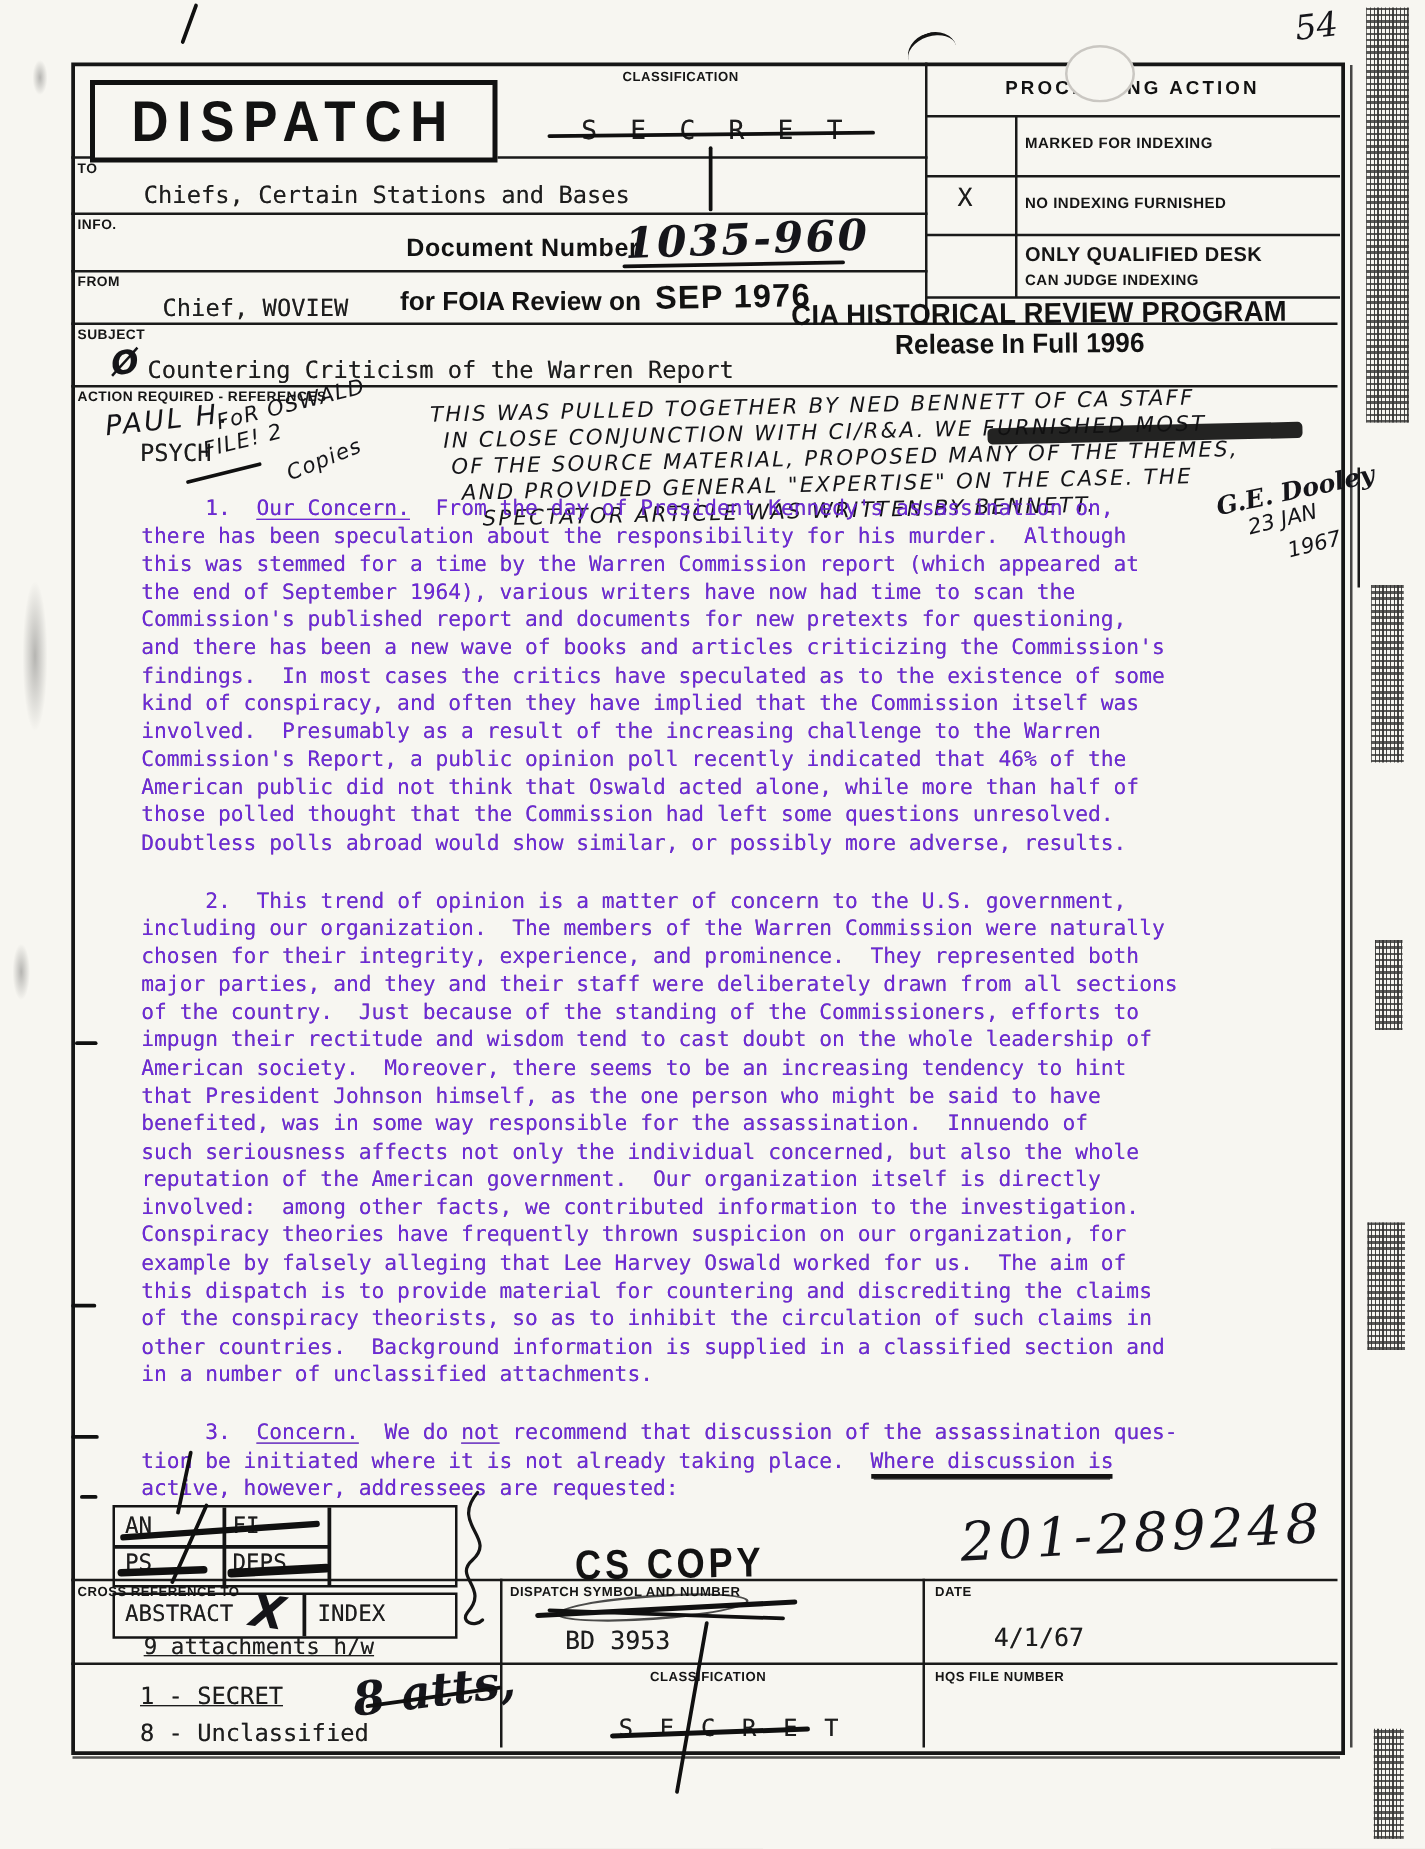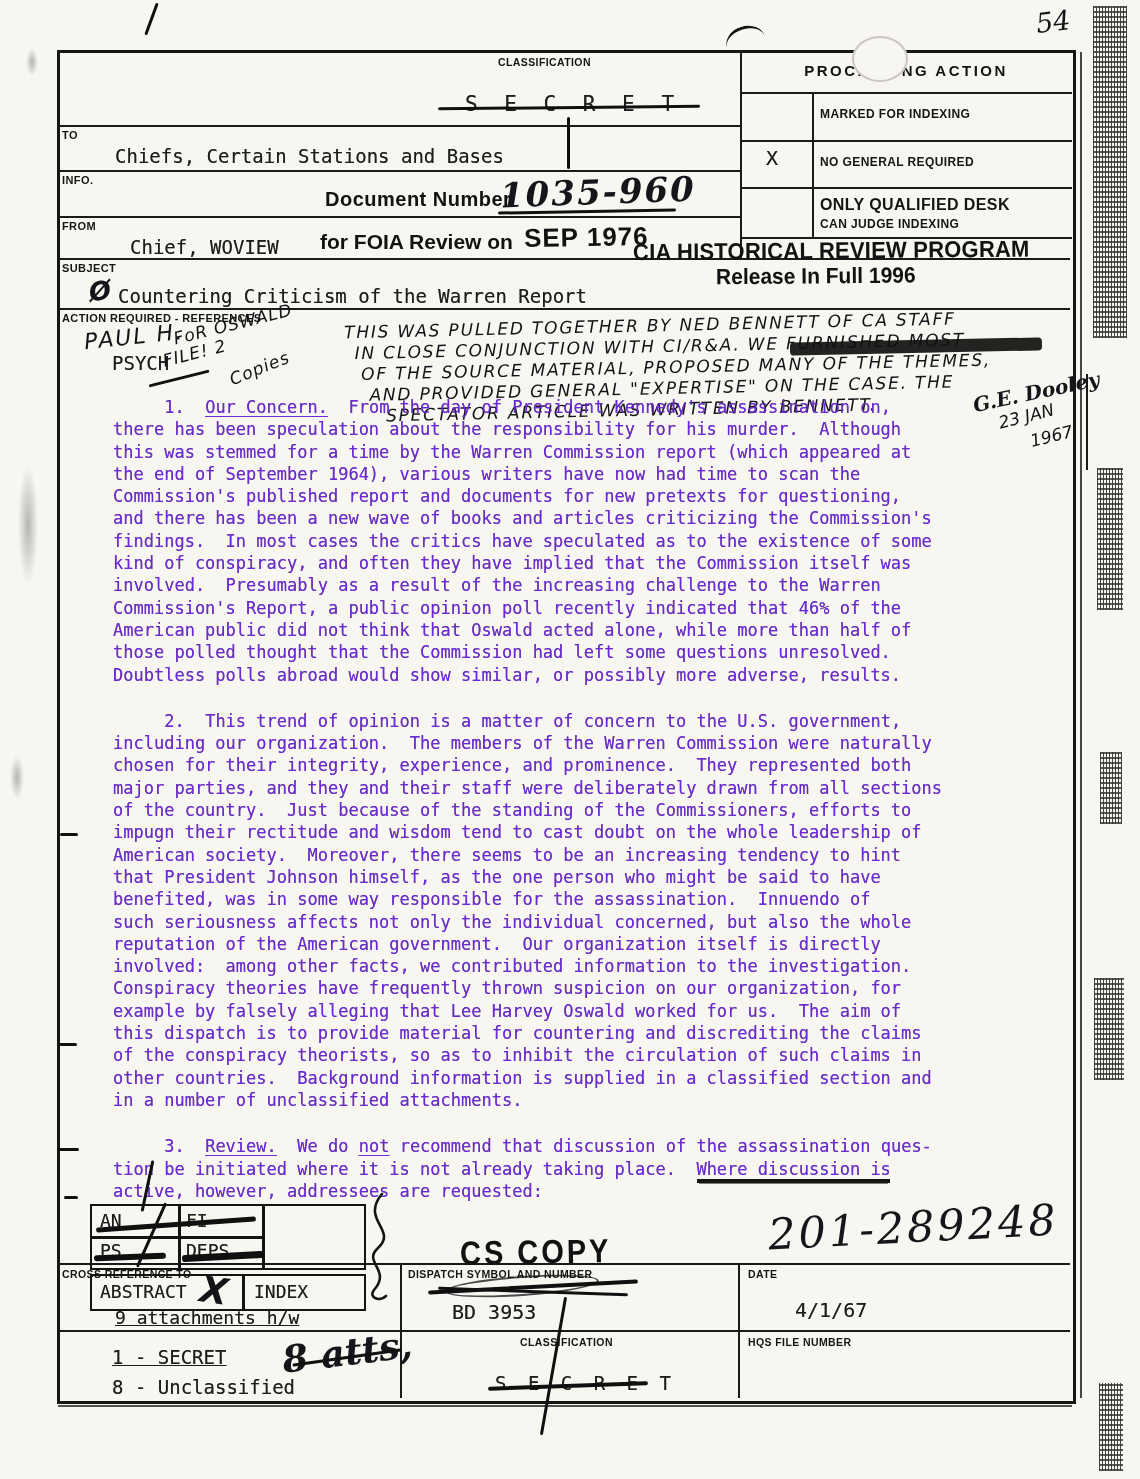--- a/index.html
+++ b/index.html
@@ -45,30 +45,33 @@
   <div class="hline" style="left:740px; top:92px; width:332px;"></div>
   <div class="hline" style="left:740px; top:140px; width:332px; height:1.5px;"></div>
   <div class="hline" style="left:740px; top:187px; width:332px; height:1.5px;"></div>
   <div class="hline" style="left:740px; top:237px; width:332px; height:1.5px;"></div>
   <div class="hline" style="left:57px; top:125px; width:685px;"></div>
   <div class="hline" style="left:57px; top:170px; width:685px; height:1.5px;"></div>
   <div class="hline" style="left:57px; top:216px; width:685px; height:1.5px;"></div>
   <div class="hline" style="left:57px; top:258px; width:1013px;"></div>
   <div class="hline" style="left:57px; top:308px; width:1013px;"></div>
 
+  <div class="abs" style="left:72px; top:64px; width:318px; height:58px; border:4.5px solid #111; background:#f7f6f1; display:flex; align-items:center; justify-content:center;">
+    <span class="stamp" style="font-size:41px; letter-spacing:7px; transform:scaleY(1.12); font-weight:900;">DISPATCH</span>
+  </div>
 
   <div class="abs label" style="left:498px; top:56px; font-size:10.5px;">CLASSIFICATION</div>
   <div class="abs mono" style="left:448px; top:92px; width:250px; text-align:center; font-size:21px; letter-spacing:7px;">S E C R E T</div>
   <div class="penbar" style="left:438px; top:106px; width:262px; height:3px; transform:rotate(-.6deg);"></div>
   <div class="penbar" style="left:567px; top:117px; width:3px; height:52px;"></div>
 
   <div class="abs stamp" style="left:740px; top:62px; width:332px; text-align:center; font-size:15px; letter-spacing:2.5px;">PROCESSING ACTION</div>
   <div class="abs label" style="left:820px; top:108px; font-size:12px;">MARKED FOR INDEXING</div>
   <div class="abs mono" style="left:766px; top:146px; font-size:20px;">X</div>
-  <div class="abs label" style="left:820px; top:156px; font-size:12px;">NO GENERAL REQUIRED</div>
+  <div class="abs label" style="left:820px; top:156px; font-size:12px;">NO INDEXING FURNISHED</div>
   <div class="abs label" style="left:820px; top:198px; font-size:16px;">ONLY QUALIFIED DESK</div>
   <div class="abs label" style="left:820px; top:218px; font-size:12px;">CAN JUDGE INDEXING</div>
 
   <div class="abs label" style="left:62px; top:129px;">TO</div>
   <div class="abs mono" style="left:115px; top:145px; font-size:19px;">Chiefs, Certain Stations and Bases</div>
 
   <div class="abs label" style="left:62px; top:174px;">INFO.</div>
   <div class="abs stamp" style="left:325px; top:188px; font-size:20px; letter-spacing:.5px;">Document Number</div>
   <div class="abs hand" style="left:500px; top:172px; font-size:34px; font-weight:700; letter-spacing:2px; transform:rotate(-2deg);">1035-960</div>
   <div class="penbar" style="left:498px; top:210px; width:178px; height:3px; transform:rotate(-1deg);"></div>
@@ -134,21 +137,21 @@
 benefited, was in some way responsible for the assassination.  Innuendo of
 such seriousness affects not only the individual concerned, but also the whole
 reputation of the American government.  Our organization itself is directly
 involved:  among other facts, we contributed information to the investigation.
 Conspiracy theories have frequently thrown suspicion on our organization, for
 example by falsely alleging that Lee Harvey Oswald worked for us.  The aim of
 this dispatch is to provide material for countering and discrediting the claims
 of the conspiracy theorists, so as to inhibit the circulation of such claims in
 other countries.  Background information is supplied in a classified section and
 in a number of unclassified attachments.</span></p>
-    <p><span>     3.  </span><span class="u-typed">Review.</span><span>  We do </span><span class="u-typed">not</span><span> recommend that discussion of the assassination ques-
+    <p><span>     3.  </span><span class="u-typed">Concern.</span><span>  We do </span><span class="u-typed">not</span><span> recommend that discussion of the assassination ques-
 tion be initiated where it is not already taking place.  </span><span class="hand-u">Where discussion is</span><span>
 </span><span>active, however,</span><span> addressees are requested:</span></p>
   </div>
 
   <div class="penbar" style="left:60px; top:833px; width:18px; height:2.5px;"></div>
   <div class="penbar" style="left:57px; top:1043px; width:20px; height:2.5px;"></div>
   <div class="penbar" style="left:57px; top:1148px; width:22px; height:2.5px;"></div>
   <div class="penbar" style="left:64px; top:1196px; width:14px; height:2.5px;"></div>
   <div class="penbar" style="left:146px; top:1160px; width:2.5px; height:52px; transform:rotate(12deg);"></div>
 

